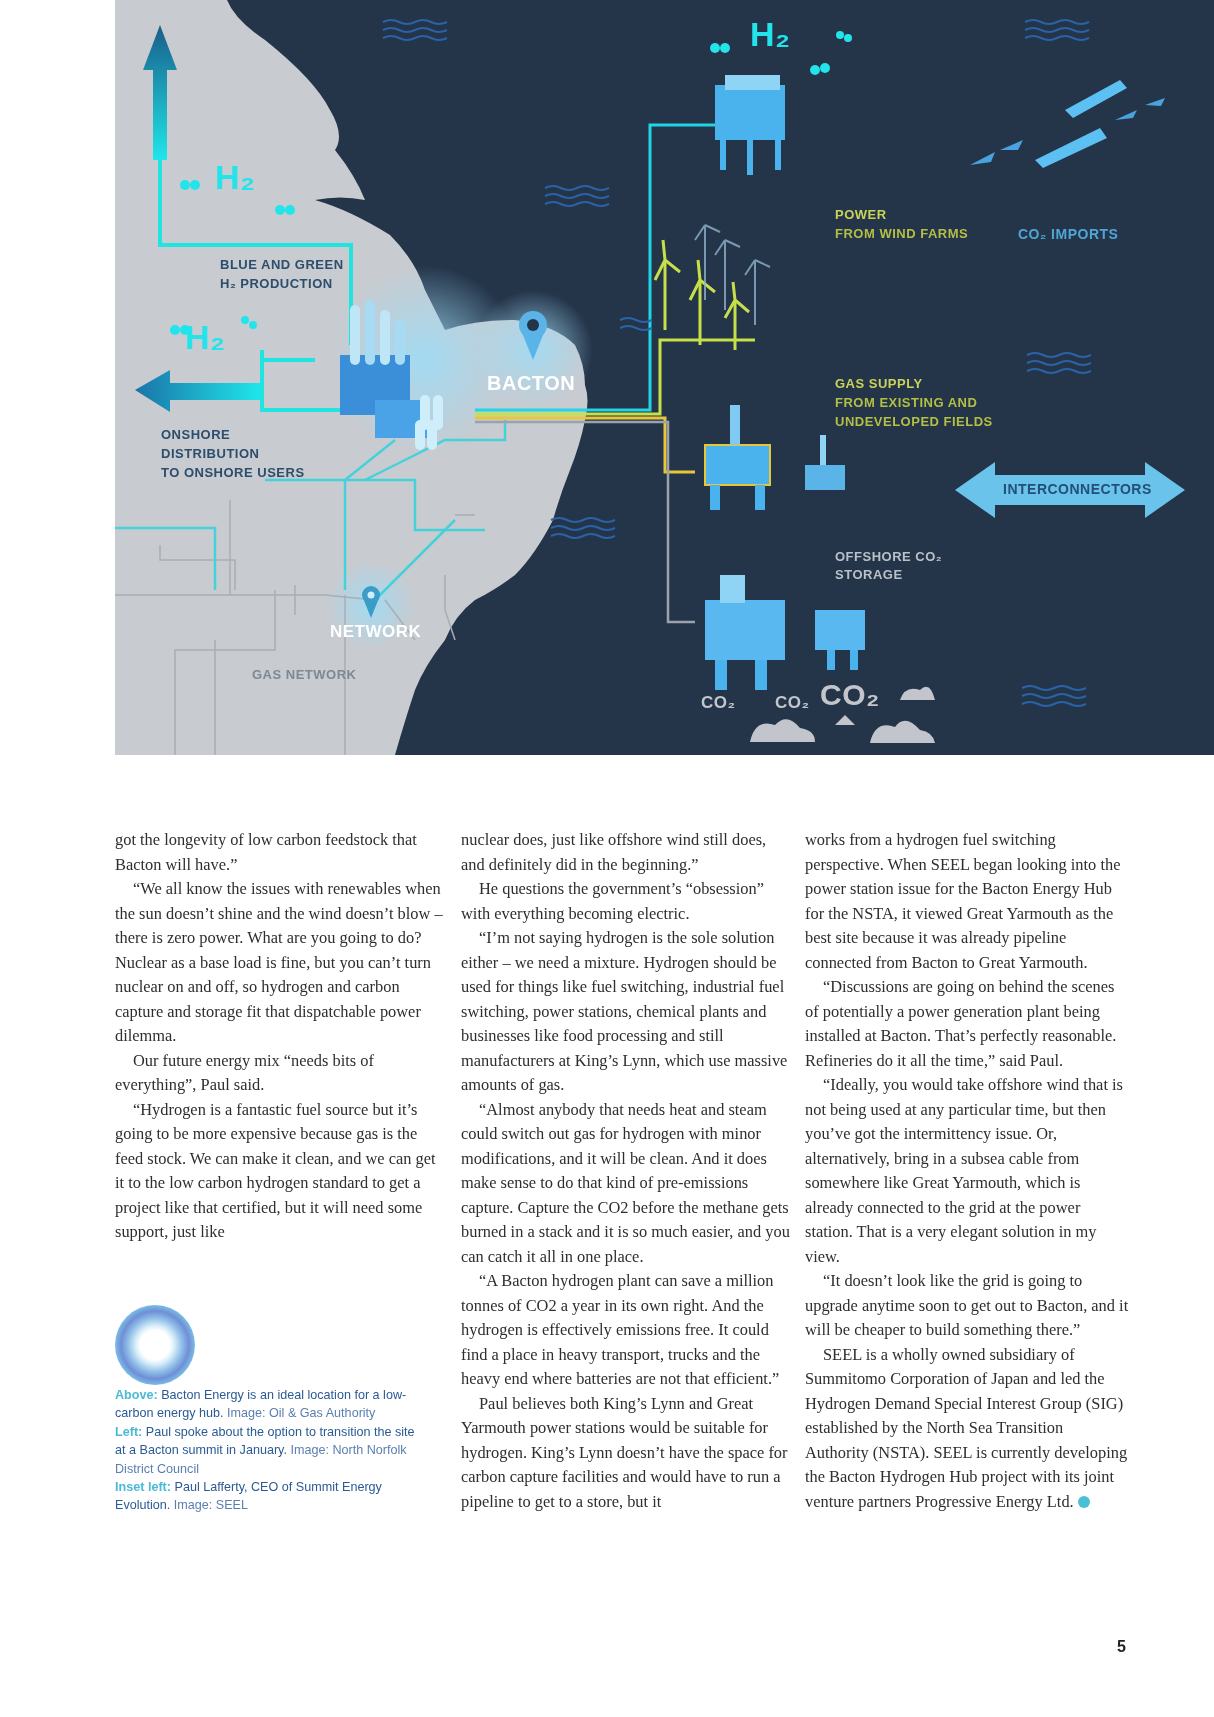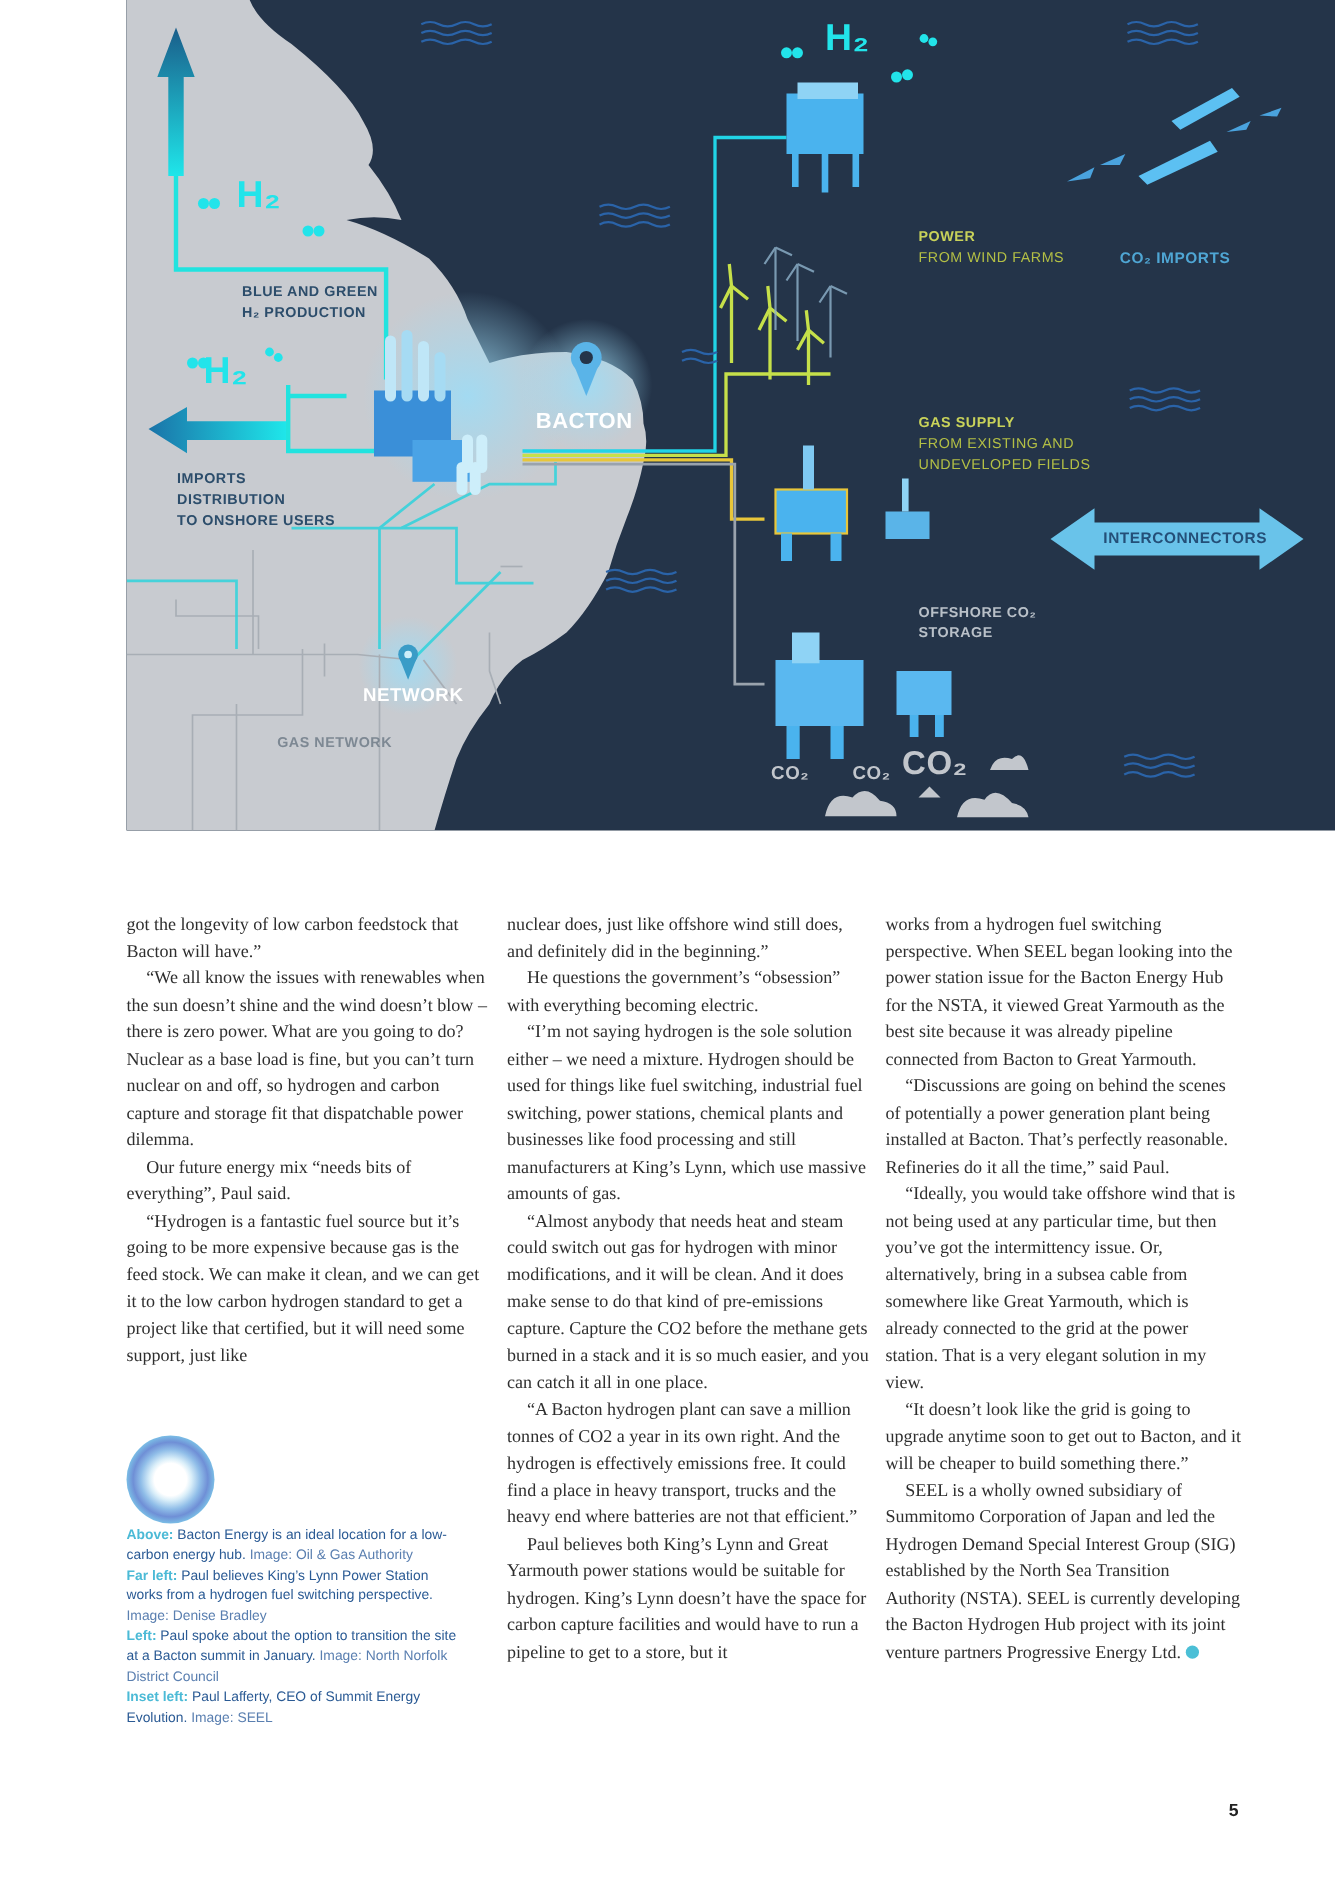--- a/index.html
+++ b/index.html
@@ -3,21 +3,21 @@
 <meta charset="utf-8">
 <style>
   html, body { margin:0; padding:0; background:#ffffff; }
   body { width:1214px; height:1717px; position:relative; overflow:hidden; font-family:"Liberation Serif", serif; color:#2b2b2b; }
   .map { position:absolute; left:115px; top:0; width:1099px; height:755px; background:#243449; overflow:hidden; }
   .map svg { position:absolute; left:0; top:0; }
   .lbl { position:absolute; font-family:"Liberation Sans", sans-serif; font-weight:bold; letter-spacing:0.5px; white-space:nowrap; }
   .lbl-dark { color:#2c4d6b; font-size:13px; line-height:19px; }
   .lbl-white { color:#ffffff; font-size:20px; }
   .lbl-yellow { color:#c9d35a; font-size:13px; line-height:19px; }
-  .lbl-yellow .thin { font-weight:normal; display:block; color:#b3bf45; }
+  .lbl-yellow .thin { font-weight:bold; display:block; color:#b3bf45; }
   .lbl-grey { color:#b9c0c8; font-size:13px; line-height:18px; }
   .lbl-blue { color:#4fa6d4; font-size:14px; }
   .lbl-net { color:#7d8893; font-size:13px; }
   .col { position:absolute; top:812px; width:330px; font-size:16.4px; line-height:24.5px; color:#2e2e2e;margin-top:16px; }
   .col p { margin:0; text-indent:18px; }
   .col p.noindent { text-indent:0; }
   .col1 { left:115px; }
   .col2 { left:461px; }
   .col3 { left:805px; width:325px; }
   .end-dot { display:inline-block; width:12px; height:12px; border-radius:50%; background:#4bbfd6; vertical-align:-1px; margin-left:4px; }
@@ -223,21 +223,21 @@
 
   <div class="lbl" style="left:100px;top:158px;font-size:34px;color:#22e4ea;">H₂</div>
   <div class="lbl" style="left:70px;top:318px;font-size:34px;color:#22e4ea;">H₂</div>
   <div class="lbl" style="left:635px;top:15px;font-size:34px;color:#22e4ea;">H₂</div>
 
   <div class="lbl lbl-dark" style="left:105px;top:255px;">
     <div>BLUE AND GREEN</div>
     <div>H₂ PRODUCTION</div>
   </div>
   <div class="lbl lbl-dark" style="left:46px;top:425px;">
-    <div>IMPORTS</div>
+    <div>ONSHORE</div>
     <div>DISTRIBUTION</div>
     <div>TO ONSHORE USERS</div>
   </div>
   <div class="lbl lbl-white" style="left:372px;top:372px;">BACTON</div>
   <div class="lbl lbl-white" style="left:215px;top:622px;font-size:17px;">NETWORK</div>
   <div class="lbl lbl-net" style="left:137px;top:667px;">GAS NETWORK</div>
 
   <div class="lbl lbl-yellow" style="left:720px;top:205px;">
     <span>POWER</span>
     <span class="thin">FROM WIND FARMS</span>
@@ -279,18 +279,17 @@
   <p>“Discussions are going on behind the scenes of potentially a power generation plant being installed at Bacton. That’s perfectly reasonable. Refineries do it all the time,” said Paul.</p>
   <p>“Ideally, you would take offshore wind that is not being used at any particular time, but then you’ve got the intermittency issue. Or, alternatively, bring in a subsea cable from somewhere like Great Yarmouth, which is already connected to the grid at the power station. That is a very elegant solution in my view.</p>
   <p>“It doesn’t look like the grid is going to upgrade anytime soon to get out to Bacton, and it will be cheaper to build something there.”</p>
   <p><span>SEEL is a wholly owned subsidiary of Summitomo Corporation of Japan and led the Hydrogen Demand Special Interest Group (SIG) established by the North Sea Transition Authority (NSTA). SEEL is currently developing the Bacton Hydrogen Hub project with its joint venture partners Progressive Energy Ltd.</span><span class="end-dot"></span></p>
 </div>
 
 <div class="logo"></div>
 
 <div class="caption">
   <div><span class="k">Above:</span><span> Bacton Energy is an ideal location for a low-carbon energy hub.</span><span class="img"> Image: Oil &amp; Gas Authority</span></div>
-  <div><span class="k">Far left:</span><span> Paul believes King’s Lynn Power Station works from a hydrogen fuel switching perspective.</span><span class="img"> Image: Denise Bradley</span></div>
   <div><span class="k">Left:</span><span> Paul spoke about the option to transition the site at a Bacton summit in January.</span><span class="img"> Image: North Norfolk District Council</span></div>
   <div><span class="k">Inset left:</span><span> Paul Lafferty, CEO of Summit Energy Evolution.</span><span class="img"> Image: SEEL</span></div>
 </div>
 
 <div class="page-num">5</div>
 
 </body></html>

